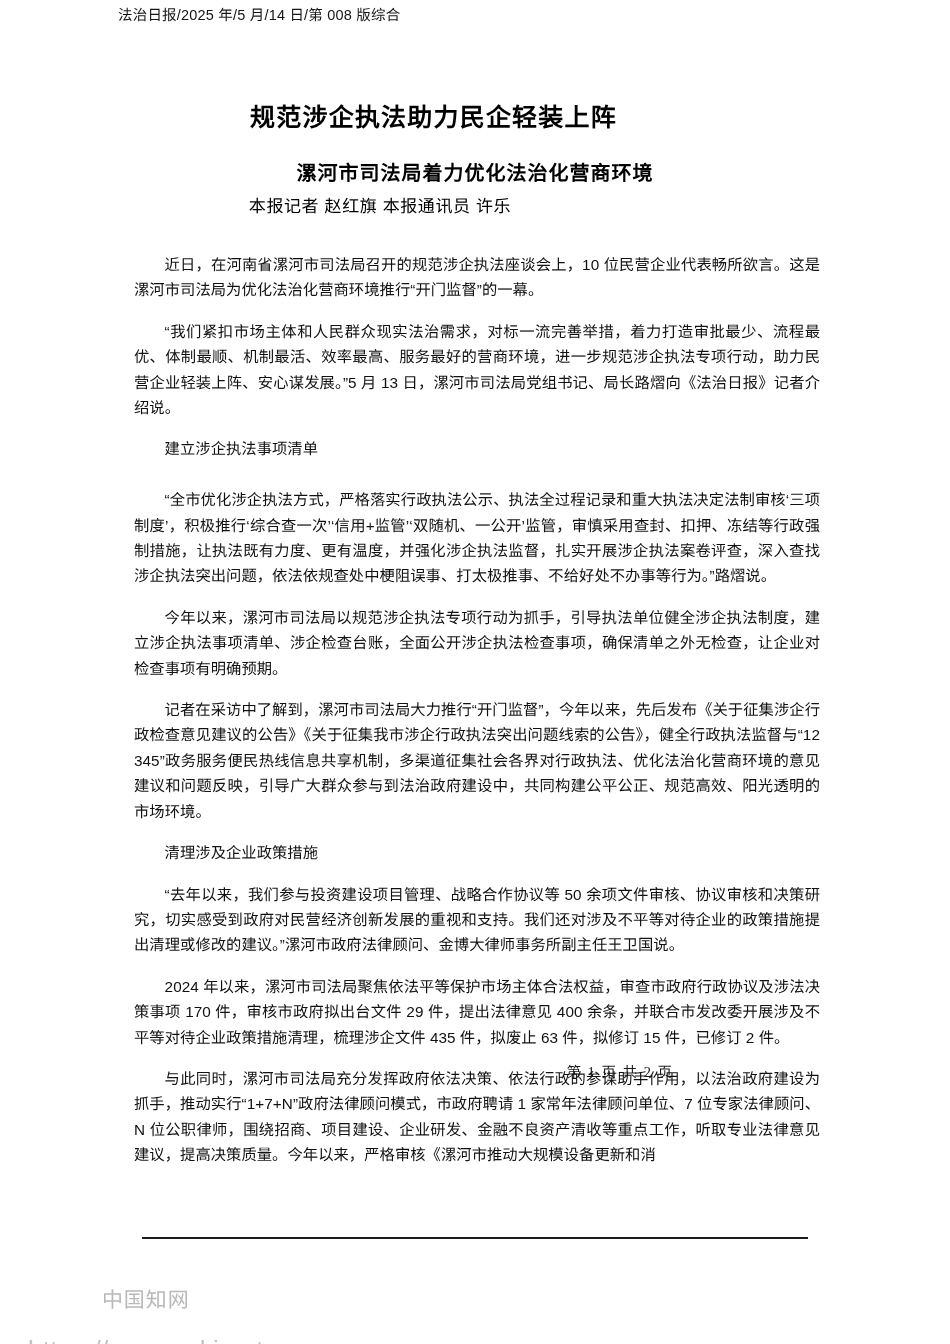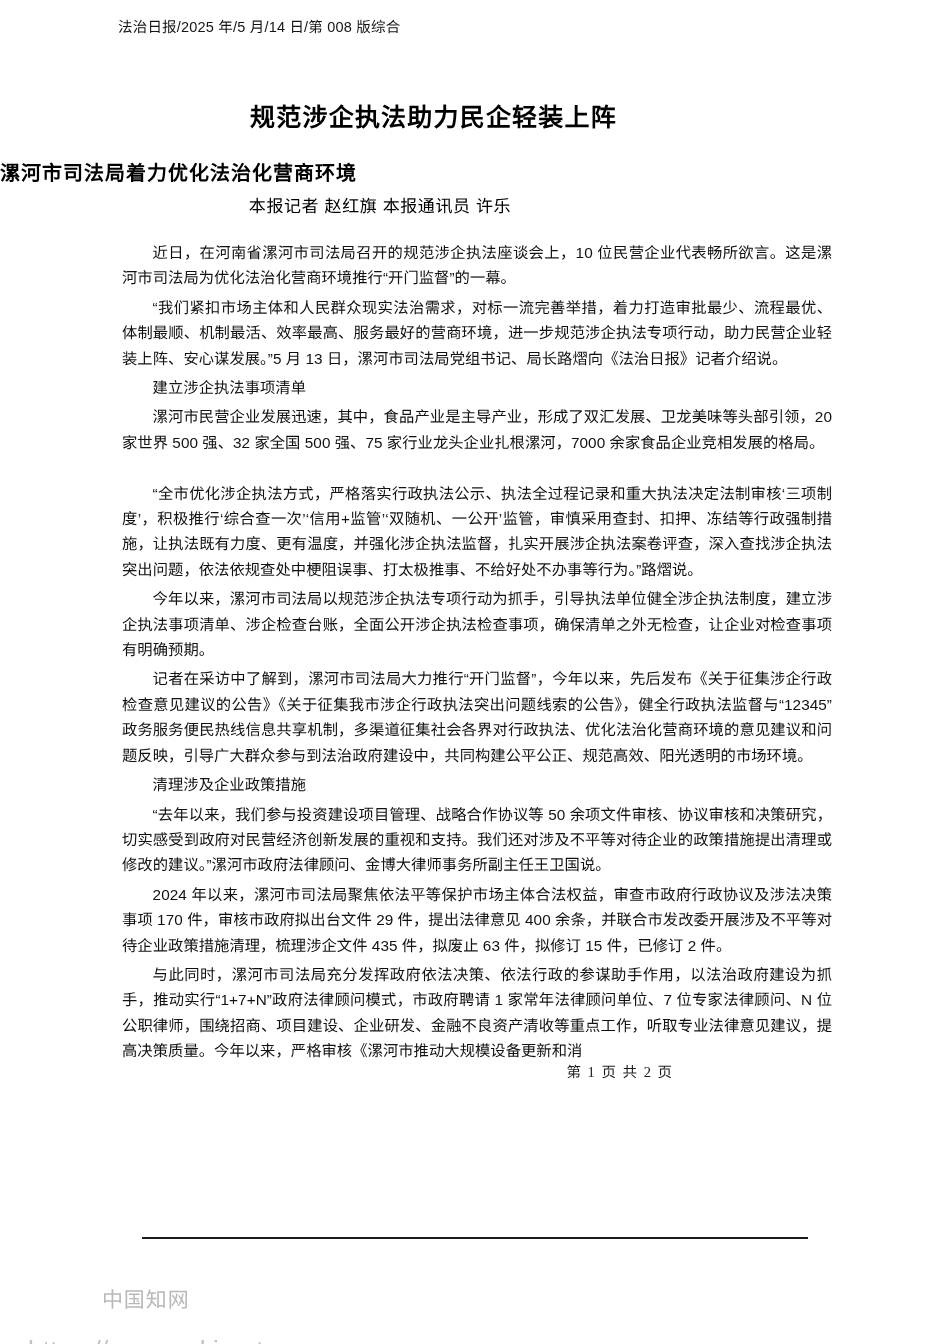--- a/index.html
+++ b/index.html
@@ -22,21 +22,21 @@
     left: 0;
     top: 0;
     width: 950px;
     height: 1344px;
   }
 
   
   .source-line {
     position: absolute;
     left: 118px;
-    top: 16px;
+    top: 4px;
     width: 420px;
     font-size: 14.5px;
     line-height: 22px;
     letter-spacing: 0.2px;
     color: #151515;
   }
 
   
   .headline {
     position: absolute;
@@ -47,20 +47,21 @@
     font-size: 25px;
     font-weight: bold;
     letter-spacing: 1.2px;
     color: #000000;
   }
   .subhead {
     position: absolute;
     left: 0;
     top: 140px;
     width: 950px;
+    text-align: center;
     font-size: 20px;
     letter-spacing: 1px;
     color: #000000;
   }
   .byline {
     position: absolute;
     left: 0;
     top: 192px;
     width: 760px;
     text-align: center;
@@ -75,21 +76,21 @@
     left: 118px;
     top: 236px;
     width: 718px;
   }
   .para {
     font-size: 15.3px;
     line-height: 25.4px;
     text-align: justify;
     text-justify: inter-ideograph;
     text-indent: 2em;
-    margin: 4px;
+    margin: 16px;
     letter-spacing: 0.05px;
     word-break: break-all;
   }
   .para.gap-before {
     margin-top: 25.4px;
   }
 
   
   .page-number {
     position: absolute;
@@ -147,21 +148,20 @@
   <h1 class="headline">规范涉企执法助力民企轻装上阵</h1>
 
   <h2 class="subhead">漯河市司法局着力优化法治化营商环境</h2>
 
   <div class="byline">本报记者  赵红旗  本报通讯员  许乐</div>
 
   <div class="body-col">
       <p class="para">近日，在河南省漯河市司法局召开的规范涉企执法座谈会上，10 位民营企业代表畅所欲言。这是漯河市司法局为优化法治化营商环境推行“开门监督”的一幕。</p>
       <p class="para">“我们紧扣市场主体和人民群众现实法治需求，对标一流完善举措，着力打造审批最少、流程最优、体制最顺、机制最活、效率最高、服务最好的营商环境，进一步规范涉企执法专项行动，助力民营企业轻装上阵、安心谋发展。”5 月 13 日，漯河市司法局党组书记、局长路熠向《法治日报》记者介绍说。</p>
       <p class="para">建立涉企执法事项清单</p>
-      <p class="para">漯河市民营企业发展迅速，其中，食品产业是主导产业，形成了双汇发展、卫龙美味等头部引领，20 家世界 500 强、32 家全国 500 强、75 家行业龙头企业扎根漯河，7000 余家食品企业竞相发展的格局。</p>
       <p class="para gap-before">“全市优化涉企执法方式，严格落实行政执法公示、执法全过程记录和重大执法决定法制审核‘三项制度’，积极推行‘综合查一次’‘信用+监管’‘双随机、一公开’监管，审慎采用查封、扣押、冻结等行政强制措施，让执法既有力度、更有温度，并强化涉企执法监督，扎实开展涉企执法案卷评查，深入查找涉企执法突出问题，依法依规查处中梗阻误事、打太极推事、不给好处不办事等行为。”路熠说。</p>
       <p class="para">今年以来，漯河市司法局以规范涉企执法专项行动为抓手，引导执法单位健全涉企执法制度，建立涉企执法事项清单、涉企检查台账，全面公开涉企执法检查事项，确保清单之外无检查，让企业对检查事项有明确预期。</p>
       <p class="para">记者在采访中了解到，漯河市司法局大力推行“开门监督”，今年以来，先后发布《关于征集涉企行政检查意见建议的公告》《关于征集我市涉企行政执法突出问题线索的公告》，健全行政执法监督与“12345”政务服务便民热线信息共享机制，多渠道征集社会各界对行政执法、优化法治化营商环境的意见建议和问题反映，引导广大群众参与到法治政府建设中，共同构建公平公正、规范高效、阳光透明的市场环境。</p>
       <p class="para">清理涉及企业政策措施</p>
       <p class="para">“去年以来，我们参与投资建设项目管理、战略合作协议等 50 余项文件审核、协议审核和决策研究，切实感受到政府对民营经济创新发展的重视和支持。我们还对涉及不平等对待企业的政策措施提出清理或修改的建议。”漯河市政府法律顾问、金博大律师事务所副主任王卫国说。</p>
       <p class="para">2024 年以来，漯河市司法局聚焦依法平等保护市场主体合法权益，审查市政府行政协议及涉法决策事项 170 件，审核市政府拟出台文件 29 件，提出法律意见 400 余条，并联合市发改委开展涉及不平等对待企业政策措施清理，梳理涉企文件 435 件，拟废止 63 件，拟修订 15 件，已修订 2 件。</p>
       <p class="para">与此同时，漯河市司法局充分发挥政府依法决策、依法行政的参谋助手作用，以法治政府建设为抓手，推动实行“1+7+N”政府法律顾问模式，市政府聘请 1 家常年法律顾问单位、7 位专家法律顾问、N 位公职律师，围绕招商、项目建设、企业研发、金融不良资产清收等重点工作，听取专业法律意见建议，提高决策质量。今年以来，严格审核《漯河市推动大规模设备更新和消</p>
     </div>
 
   <div class="page-number">第 1 页 共 2 页</div>

